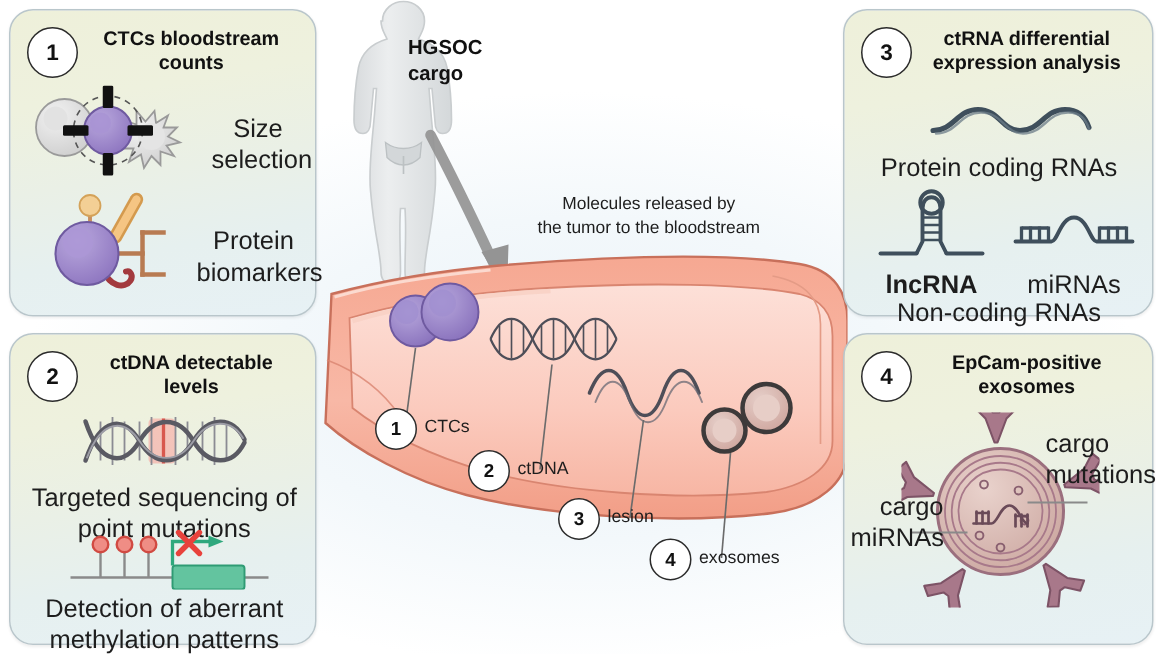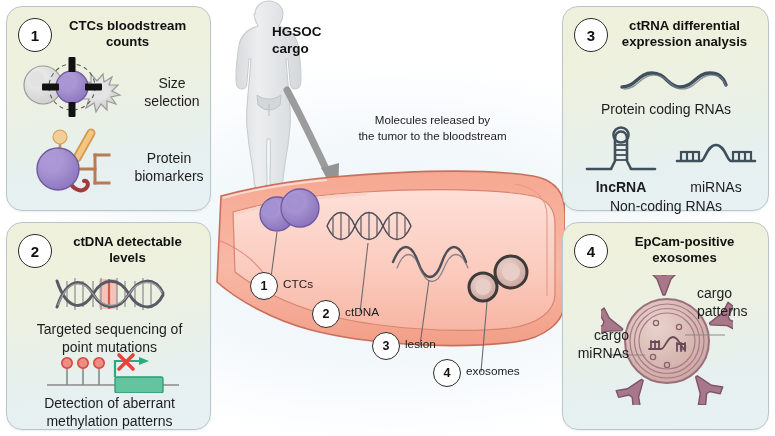--- a/index.html
+++ b/index.html
@@ -29,29 +29,29 @@
     border:1.6px solid #2b2b2b;background:#fff;
     display:flex;align-items:center;justify-content:center;
     font-size:15px;font-weight:bold;color:#111;
   }
   .ptitle{
     position:absolute;left:48px;right:10px;top:11px;
     font-size:13.2px;font-weight:bold;color:#111;line-height:1.22;text-align:center;
   }
   .p3 .ptitle,.p4 .ptitle{left:46px;right:8px;}
 
-  .cap{position:absolute;font-size:14px;color:#1d1d1d;line-height:1.25;text-align:center;}
+  .cap{position:absolute;font-size:17px;color:#1d1d1d;line-height:1.25;text-align:center;}
 
   
   .hgsoc{
     position:absolute;left:272px;top:24px;width:92px;
     font-size:13.5px;font-weight:bold;color:#111;line-height:1.25;
   }
   .released{
-    position:absolute;left:330px;top:112px;width:205px;
+    position:absolute;left:330px;top:128px;width:205px;
     font-size:11.6px;color:#1d1d1d;line-height:1.35;text-align:center;
   }
   .vlabel{position:absolute;font-size:11.8px;color:#1d1d1d;}
   .cbadge{
     position:absolute;width:26px;height:26px;border-radius:50%;
     border:1.3px solid #2b2b2b;background:#fff;
     display:flex;align-items:center;justify-content:center;
     font-size:12.5px;font-weight:bold;color:#111;
   }
   svg{display:block;}
@@ -424,21 +424,21 @@
           <path d="M84 76 L84 68"></path>
         <path d="M76 69 L84 69"></path>
       </g>
       <g stroke="#8a8a8a" stroke-width="1.2" fill="none">
         <path d="M84 60 L124 60"></path>
         <path d="M44 80 L6 80"></path>
       </g>
     </svg>
     <div class="cap" style="left:134px;top:62px;width:66px;text-align:left;">
       <span>cargo</span><br>
-      <span>patterns</span>
+      <span>mutations</span>
     </div>
     <div class="cap" style="left:4px;top:104px;width:62px;text-align:right;">
       <span>cargo</span><br>
       <span>miRNAs</span>
     </div>
   </div>
 
 </div>
 
 </body></html>

